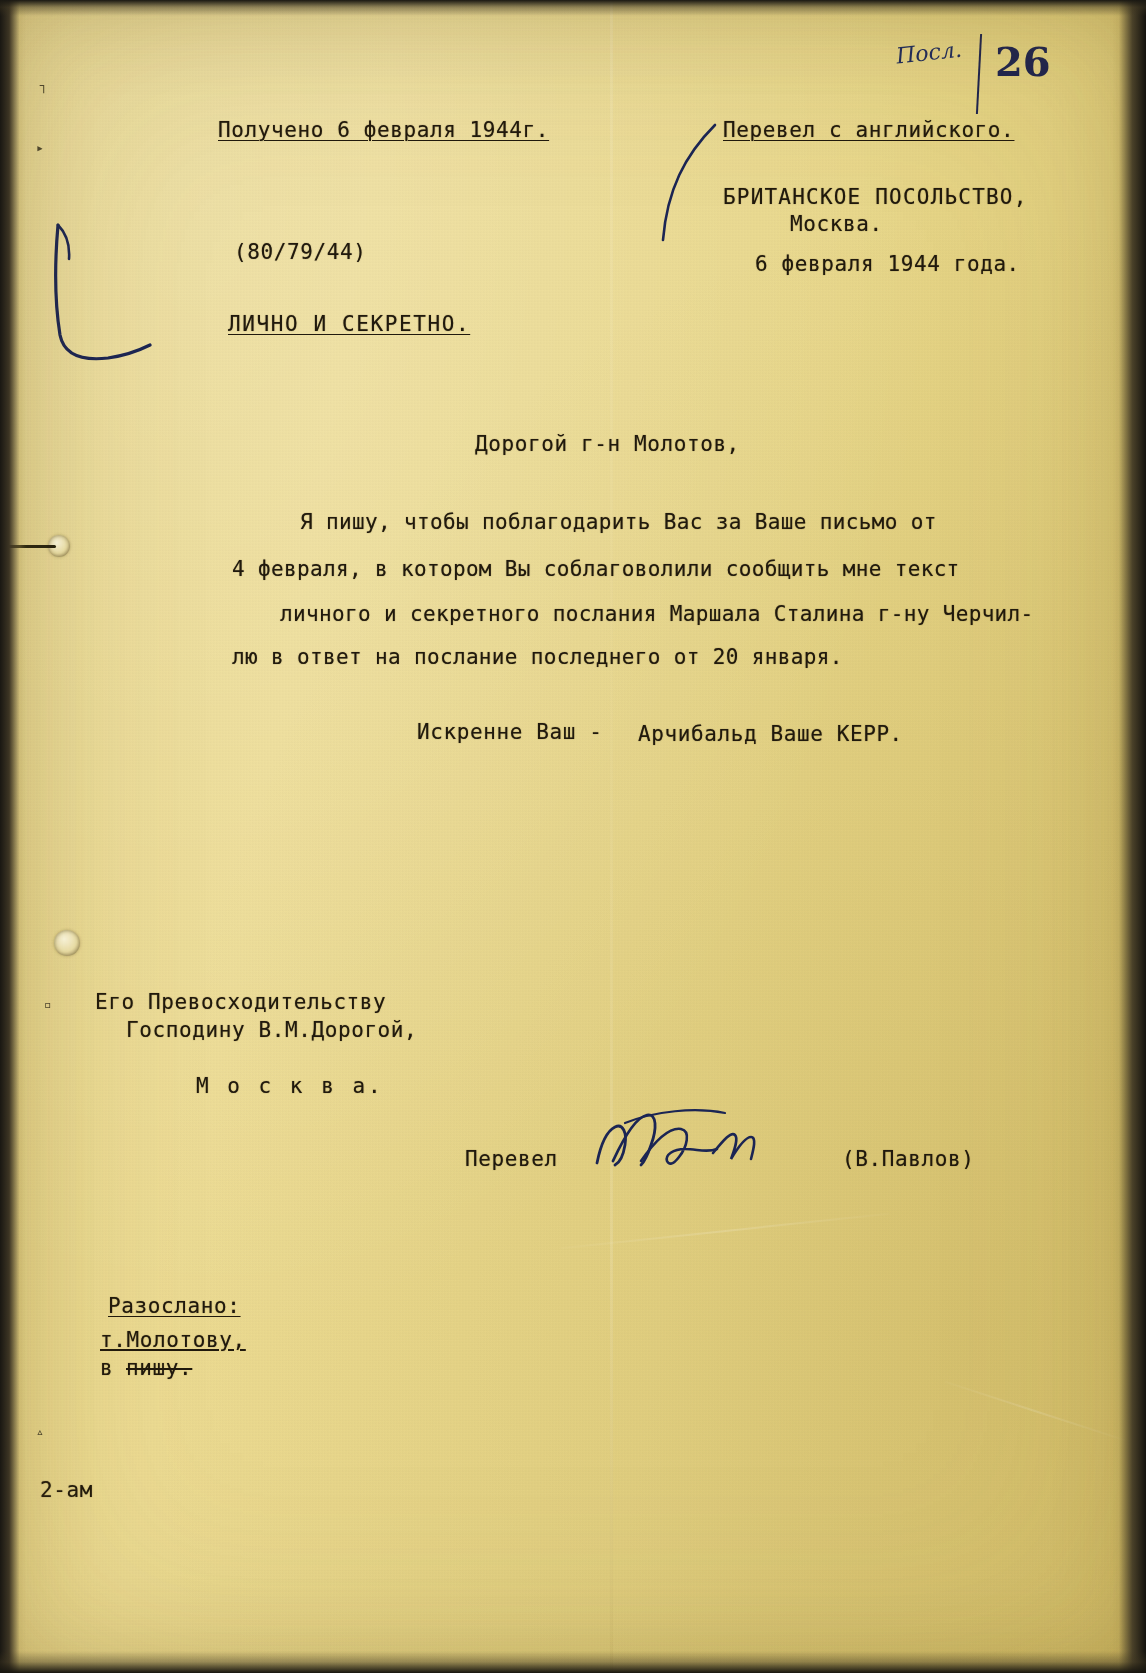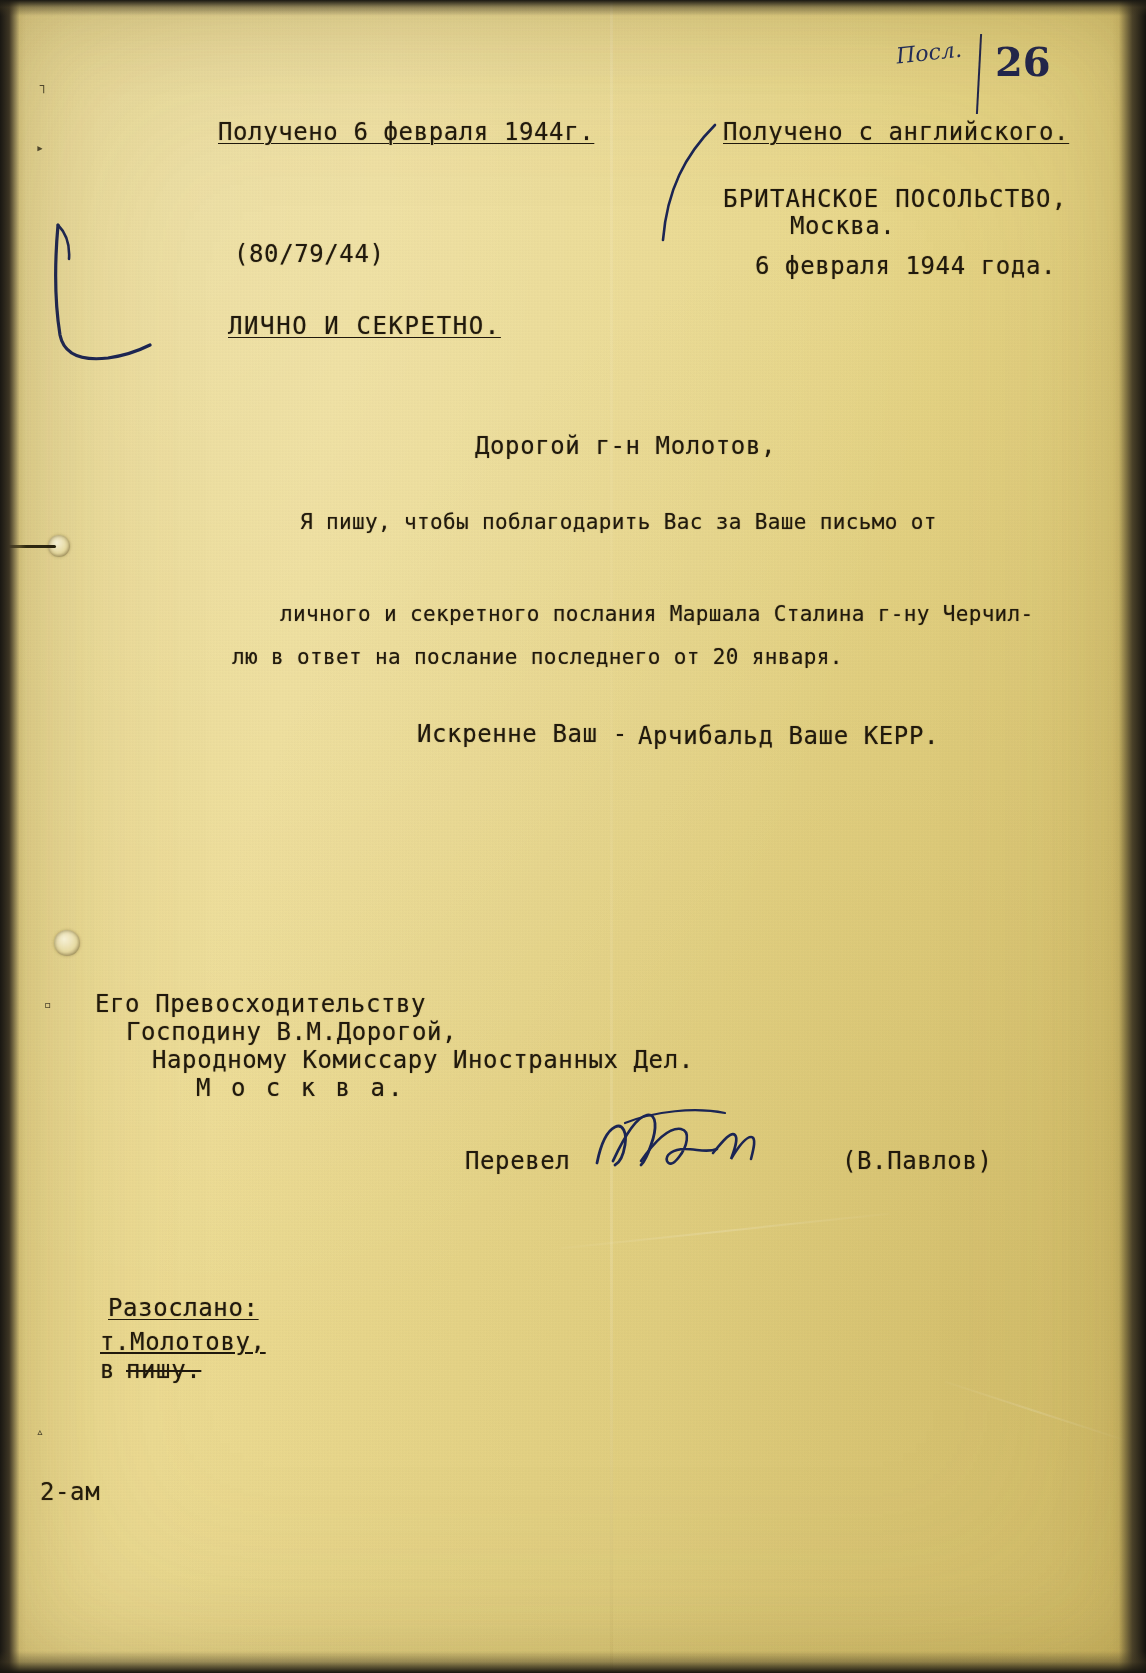--- a/index.html
+++ b/index.html
@@ -76,21 +76,21 @@
     position: absolute;
     pointer-events: none;
     color: #4a4430;
     font-size: 13px;
   }
 
   
   .t {
     position: absolute;
     white-space: pre;
-    font-size: 24px;
+    font-size: 21px;
     letter-spacing: 0.6px;
     color: #20190d;
     text-shadow: 0 0 1.1px rgba(40,30,10,0.55);
   }
   .u { text-decoration: underline; text-underline-offset: 3px; text-decoration-thickness: 1.4px; }
   .strike { text-decoration: line-through; text-decoration-thickness: 1.6px; }
   .body-line { font-size: 21px; letter-spacing: 0.35px; }
 
   
   .hand {
@@ -148,37 +148,37 @@
   </svg>
 
   <svg class="ink-line" width="170" height="140" style="left:655px; top:120px;">
     <path d="M60 5 C30 35, 12 70, 8 120" fill="none" stroke="#1b2554" stroke-width="2.6" stroke-linecap="round"></path>
   </svg>
 
   <div class="t u" style="left:218px; top:118px;">Получено 6 февраля 1944г.</div>
   <div class="t" style="left:234px; top:240px;">(80/79/44)</div>
   <div class="t u" style="left:228px; top:312px; letter-spacing:1.6px;">ЛИЧНО И СЕКРЕТНО.</div>
 
-  <div class="t u" style="left:723px; top:118px;">Получено с английского.</div>
+  <div class="t u" style="left:723px; top:118px;">Перевел с английского.</div>
   <div class="t" style="left:723px; top:185px; letter-spacing:1.2px;">БРИТАНСКОЕ ПОСОЛЬСТВО,</div>
   <div class="t" style="left:762px; top:212px;padding-left:28px;">Москва.</div>
   <div class="t" style="left:755px; top:252px;">6 февраля 1944 года.</div>
 
   <div class="t" style="left:475px; top:432px;">Дорогой г-н Молотов,</div>
 
   <div class="t body-line" style="left:300px; top:510px;">Я пишу, чтобы поблагодарить Вас за Ваше письмо от</div>
+  <div class="t body-line" style="left:232px; top:557px;">4 февраля, в котором Вы соблаговолили сообщить мне текст</div>
   <div class="t body-line" style="left:232px; top:602px;margin-left:48px;">личного и секретного послания Маршала Сталина г-ну Черчил-</div>
   <div class="t body-line" style="left:232px; top:645px;">лю в ответ на послание последнего от 20 января.</div>
 
   <div class="t" style="left:417px; top:720px;">Искренне Ваш -</div>
   <div class="t" style="left:638px; top:722px;">Арчибальд Ваше КЕРР.</div>
 
   <div class="t" style="left:95px; top:990px;">Его Превосходительству</div>
   <div class="t" style="left:126px; top:1018px;">Господину В.М.Дорогой,</div>
-  <div class="t" style="left:152px; top:1046px;">Народному Комиссару Иностранных Дел.</div>
   <div class="t" style="left:196px; top:1074px; letter-spacing:3px;">М о с к в а.</div>
 
   <div class="t" style="left:465px; top:1147px;">Перевел</div>
   <div class="t" style="left:842px; top:1147px;">(В.Павлов)</div>
 
   <svg class="ink-line" width="260" height="80" style="left:585px; top:1105px;" aria-label="В.Павлов">
     <path d="M12 58 C16 38, 22 26, 30 22 C38 18, 42 28, 40 40 C38 52, 34 58, 30 60" fill="none" stroke="#1b2554" stroke-width="2.8" stroke-linecap="round"></path>
     <path d="M28 56 C40 30, 52 12, 62 10 C72 8, 72 24, 66 40 C62 52, 58 58, 56 60" fill="none" stroke="#1b2554" stroke-width="2.8" stroke-linecap="round"></path>
     <path d="M56 56 C70 36, 84 22, 96 24 C106 26, 102 42, 94 52 C88 60, 84 60, 82 56 C80 50, 88 44, 100 44 C112 44, 122 48, 132 44" fill="none" stroke="#1b2554" stroke-width="2.6" stroke-linecap="round"></path>
     <path d="M128 48 C138 36, 146 26, 150 30 C154 34, 148 48, 146 54 C152 44, 160 32, 166 32 C172 32, 168 46, 166 54" fill="none" stroke="#1b2554" stroke-width="2.6" stroke-linecap="round"></path>

